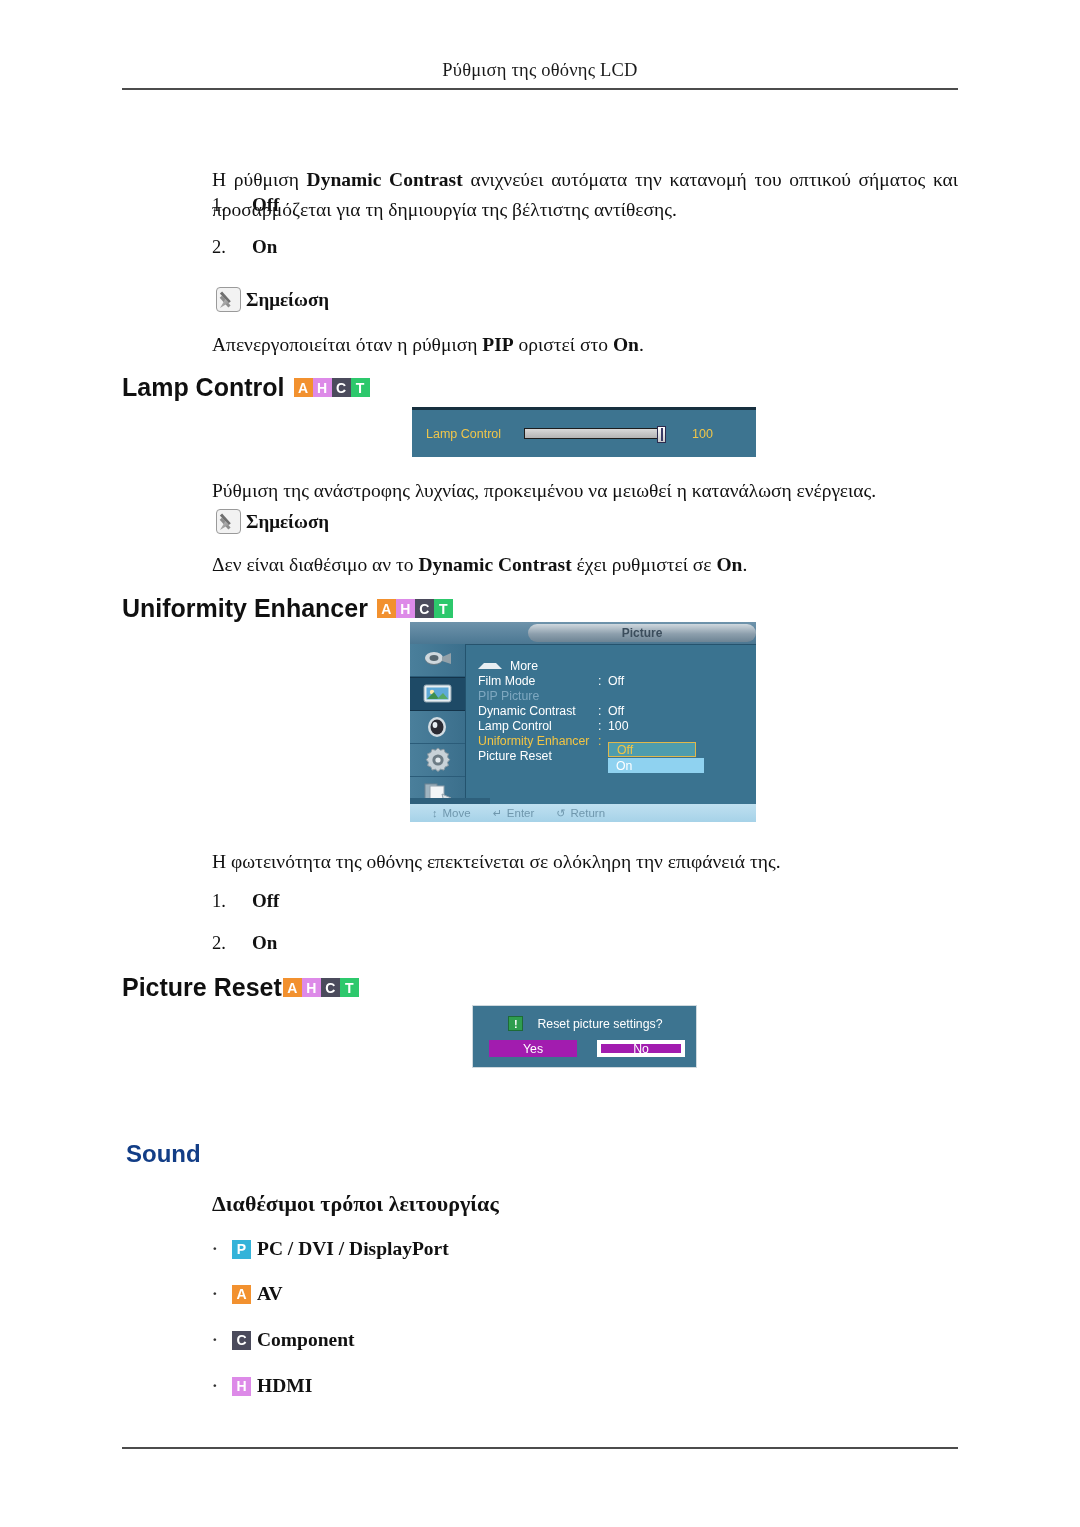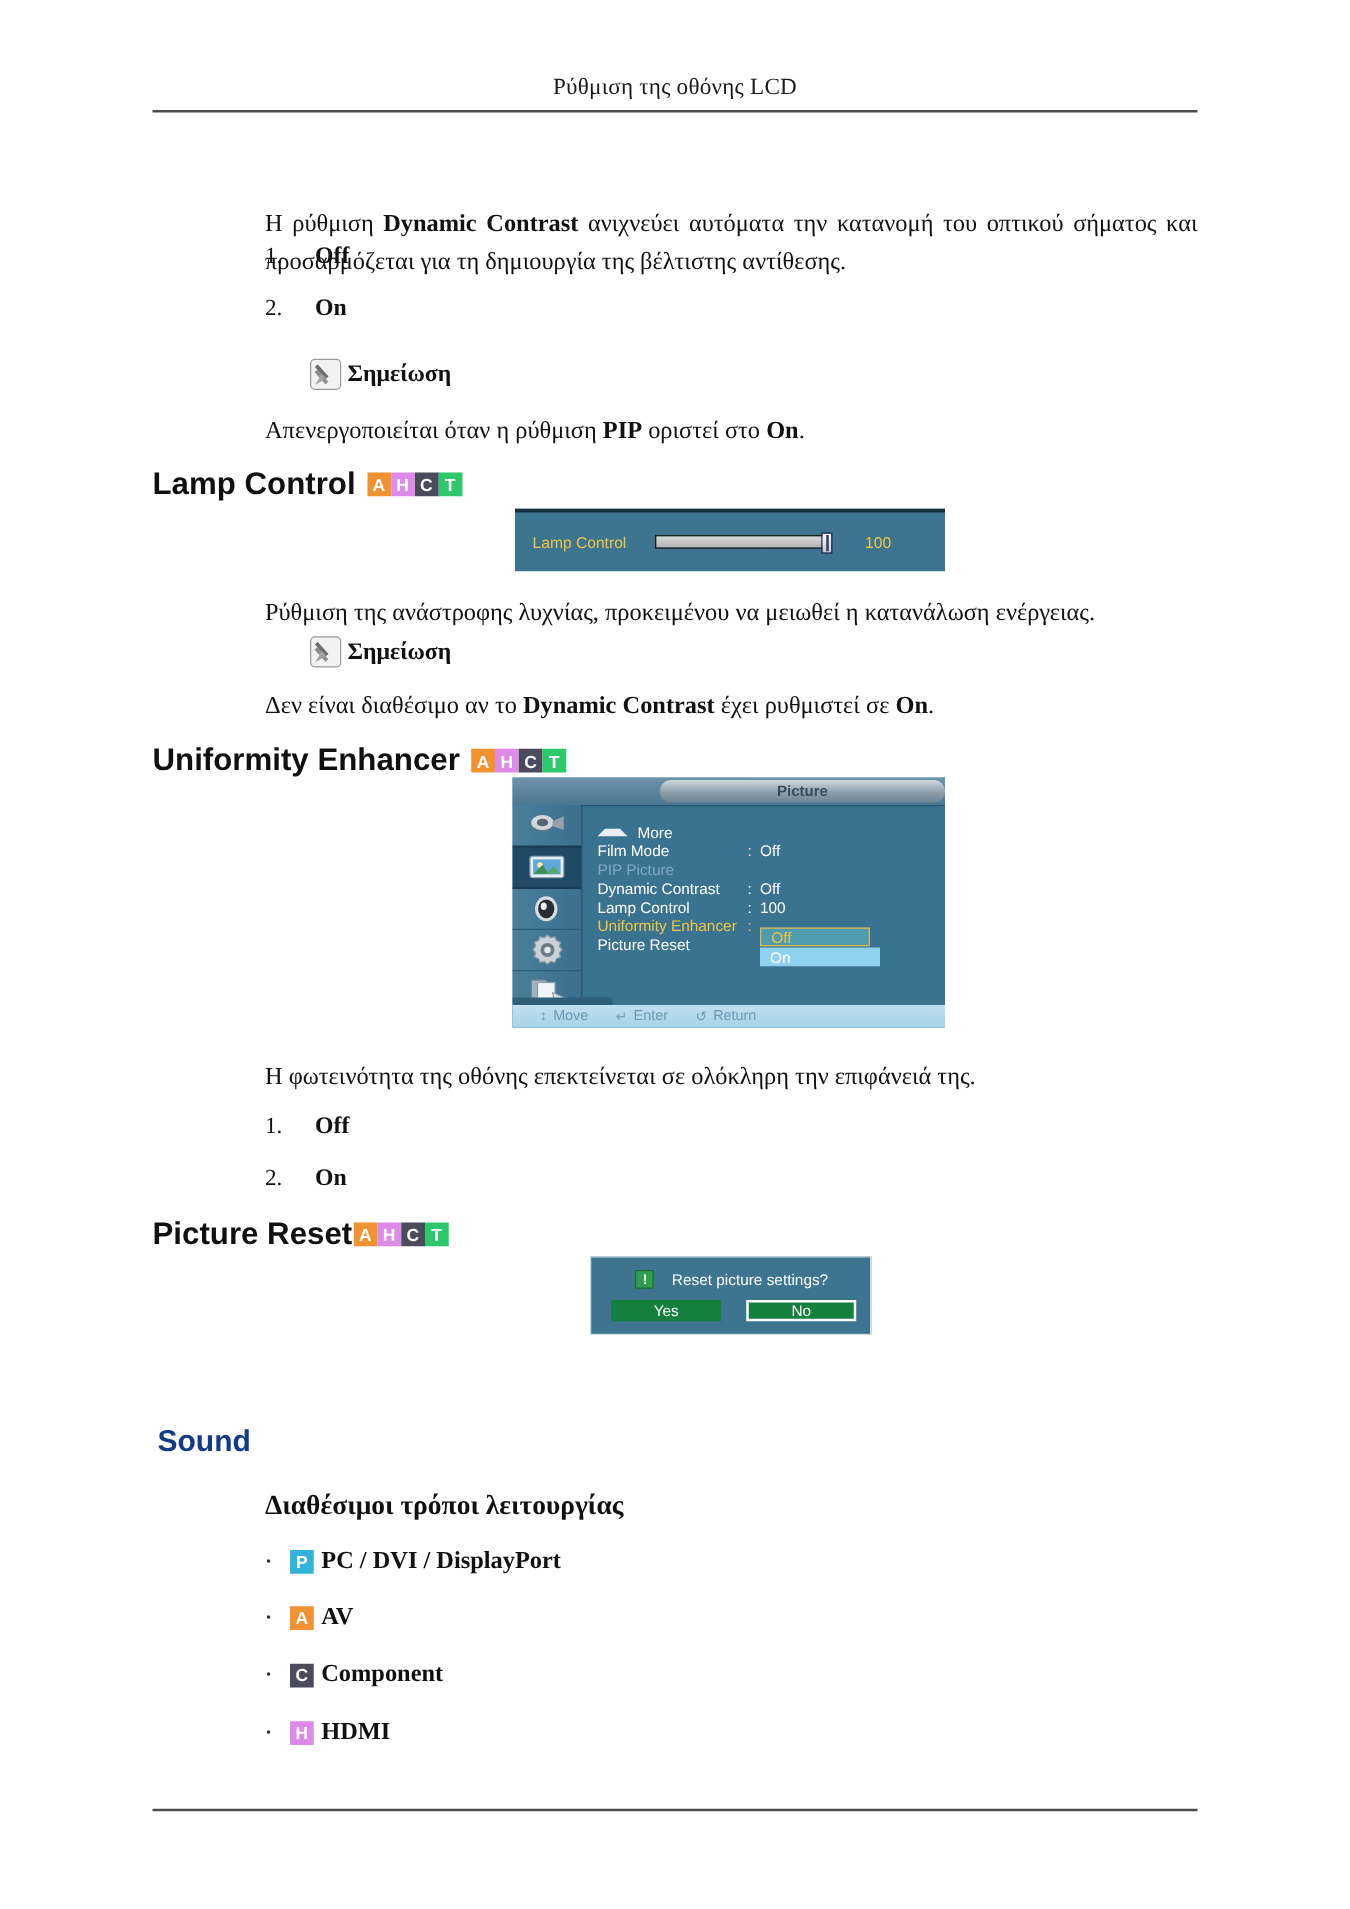--- a/index.html
+++ b/index.html
@@ -45,21 +45,21 @@
     color:#111;
   }
   .numitem .num{display:inline-block;width:40px;}
   .numitem .val{font-weight:bold;font-size:19px;}
 
   
   .note{
     position:absolute;
     display:flex;align-items:center;gap:5px;
     font-family:"Liberation Serif", serif;
-    font-weight:bold;font-size:19px;color:#111;margin-left:32px;
+    font-weight:bold;font-size:19px;color:#111;
   }
   .note-icon{
     width:23px;height:23px;flex:0 0 23px;
     border:1.5px solid #9a9a9a;
     border-radius:4px;
     background:#f2f2f2;
     position:relative;
     display:inline-block;
   }
   .note-icon::before{
@@ -269,25 +269,25 @@
     color:#ffffff;font-size:11px;font-weight:bold;
     display:flex;align-items:center;justify-content:center;
   }
   .osd-dialog .q{font-size:12.3px;color:#ffffff;}
   .osd-dialog .btns{
     position:absolute;left:16px;top:34px;width:196px;
     display:flex;justify-content:space-between;
   }
   .osd-dialog .btn{
     width:88px;height:17px;
-    background:#15803d;
+    background:#a21caf;
     font-size:12.3px;color:#ffffff;
     display:flex;align-items:center;justify-content:center;
   }
-  .osd-dialog .btn.sel{border:2px solid #ffffff;box-sizing:border-box;}
+  .osd-dialog .btn.sel{border:4px solid #ffffff;box-sizing:border-box;}
 </style>
 </head>
 <body>
 
 <div class="page">
 
   <div class="hdr">Ρύθμιση της οθόνης LCD</div>
   <div class="rule top"></div>
 
   <div class="para" style="left:212px;top:128px;width:746px;margin-top:37px;">

